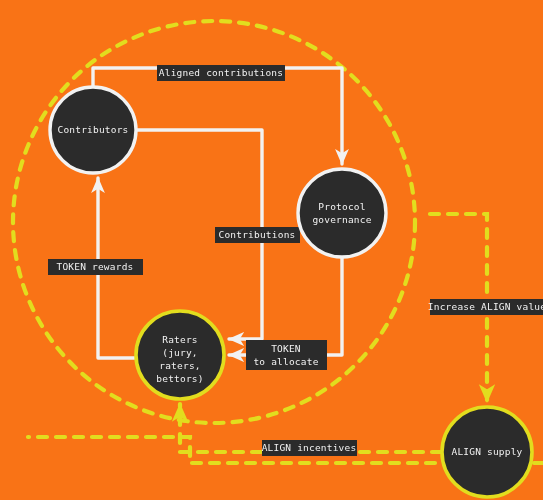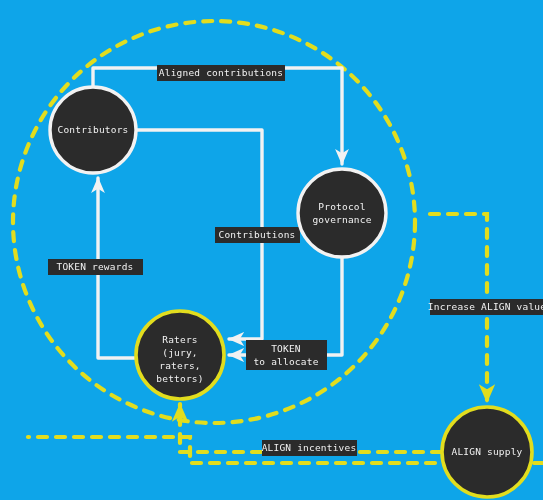--- a/index.html
+++ b/index.html
@@ -4,21 +4,21 @@
 <style>
   html, body {
     margin: 0;
     padding: 0;
     background: #2b2b2b;
   }
   #diagram-root {
     position: relative;
     width: 543px;
     height: 500px;
-    background: #0ea5e9;
+    background: #f97316;
     overflow: hidden;
     font-family: "DejaVu Sans Mono", "Liberation Mono", monospace;
   }
   svg { display: block; }
   .node-label, .edge-label {
     font-family: "DejaVu Sans Mono", "Liberation Mono", monospace;
     font-size: 9.5px;
     letter-spacing: 0.2px;
     dominant-baseline: middle;
     text-anchor: middle;

